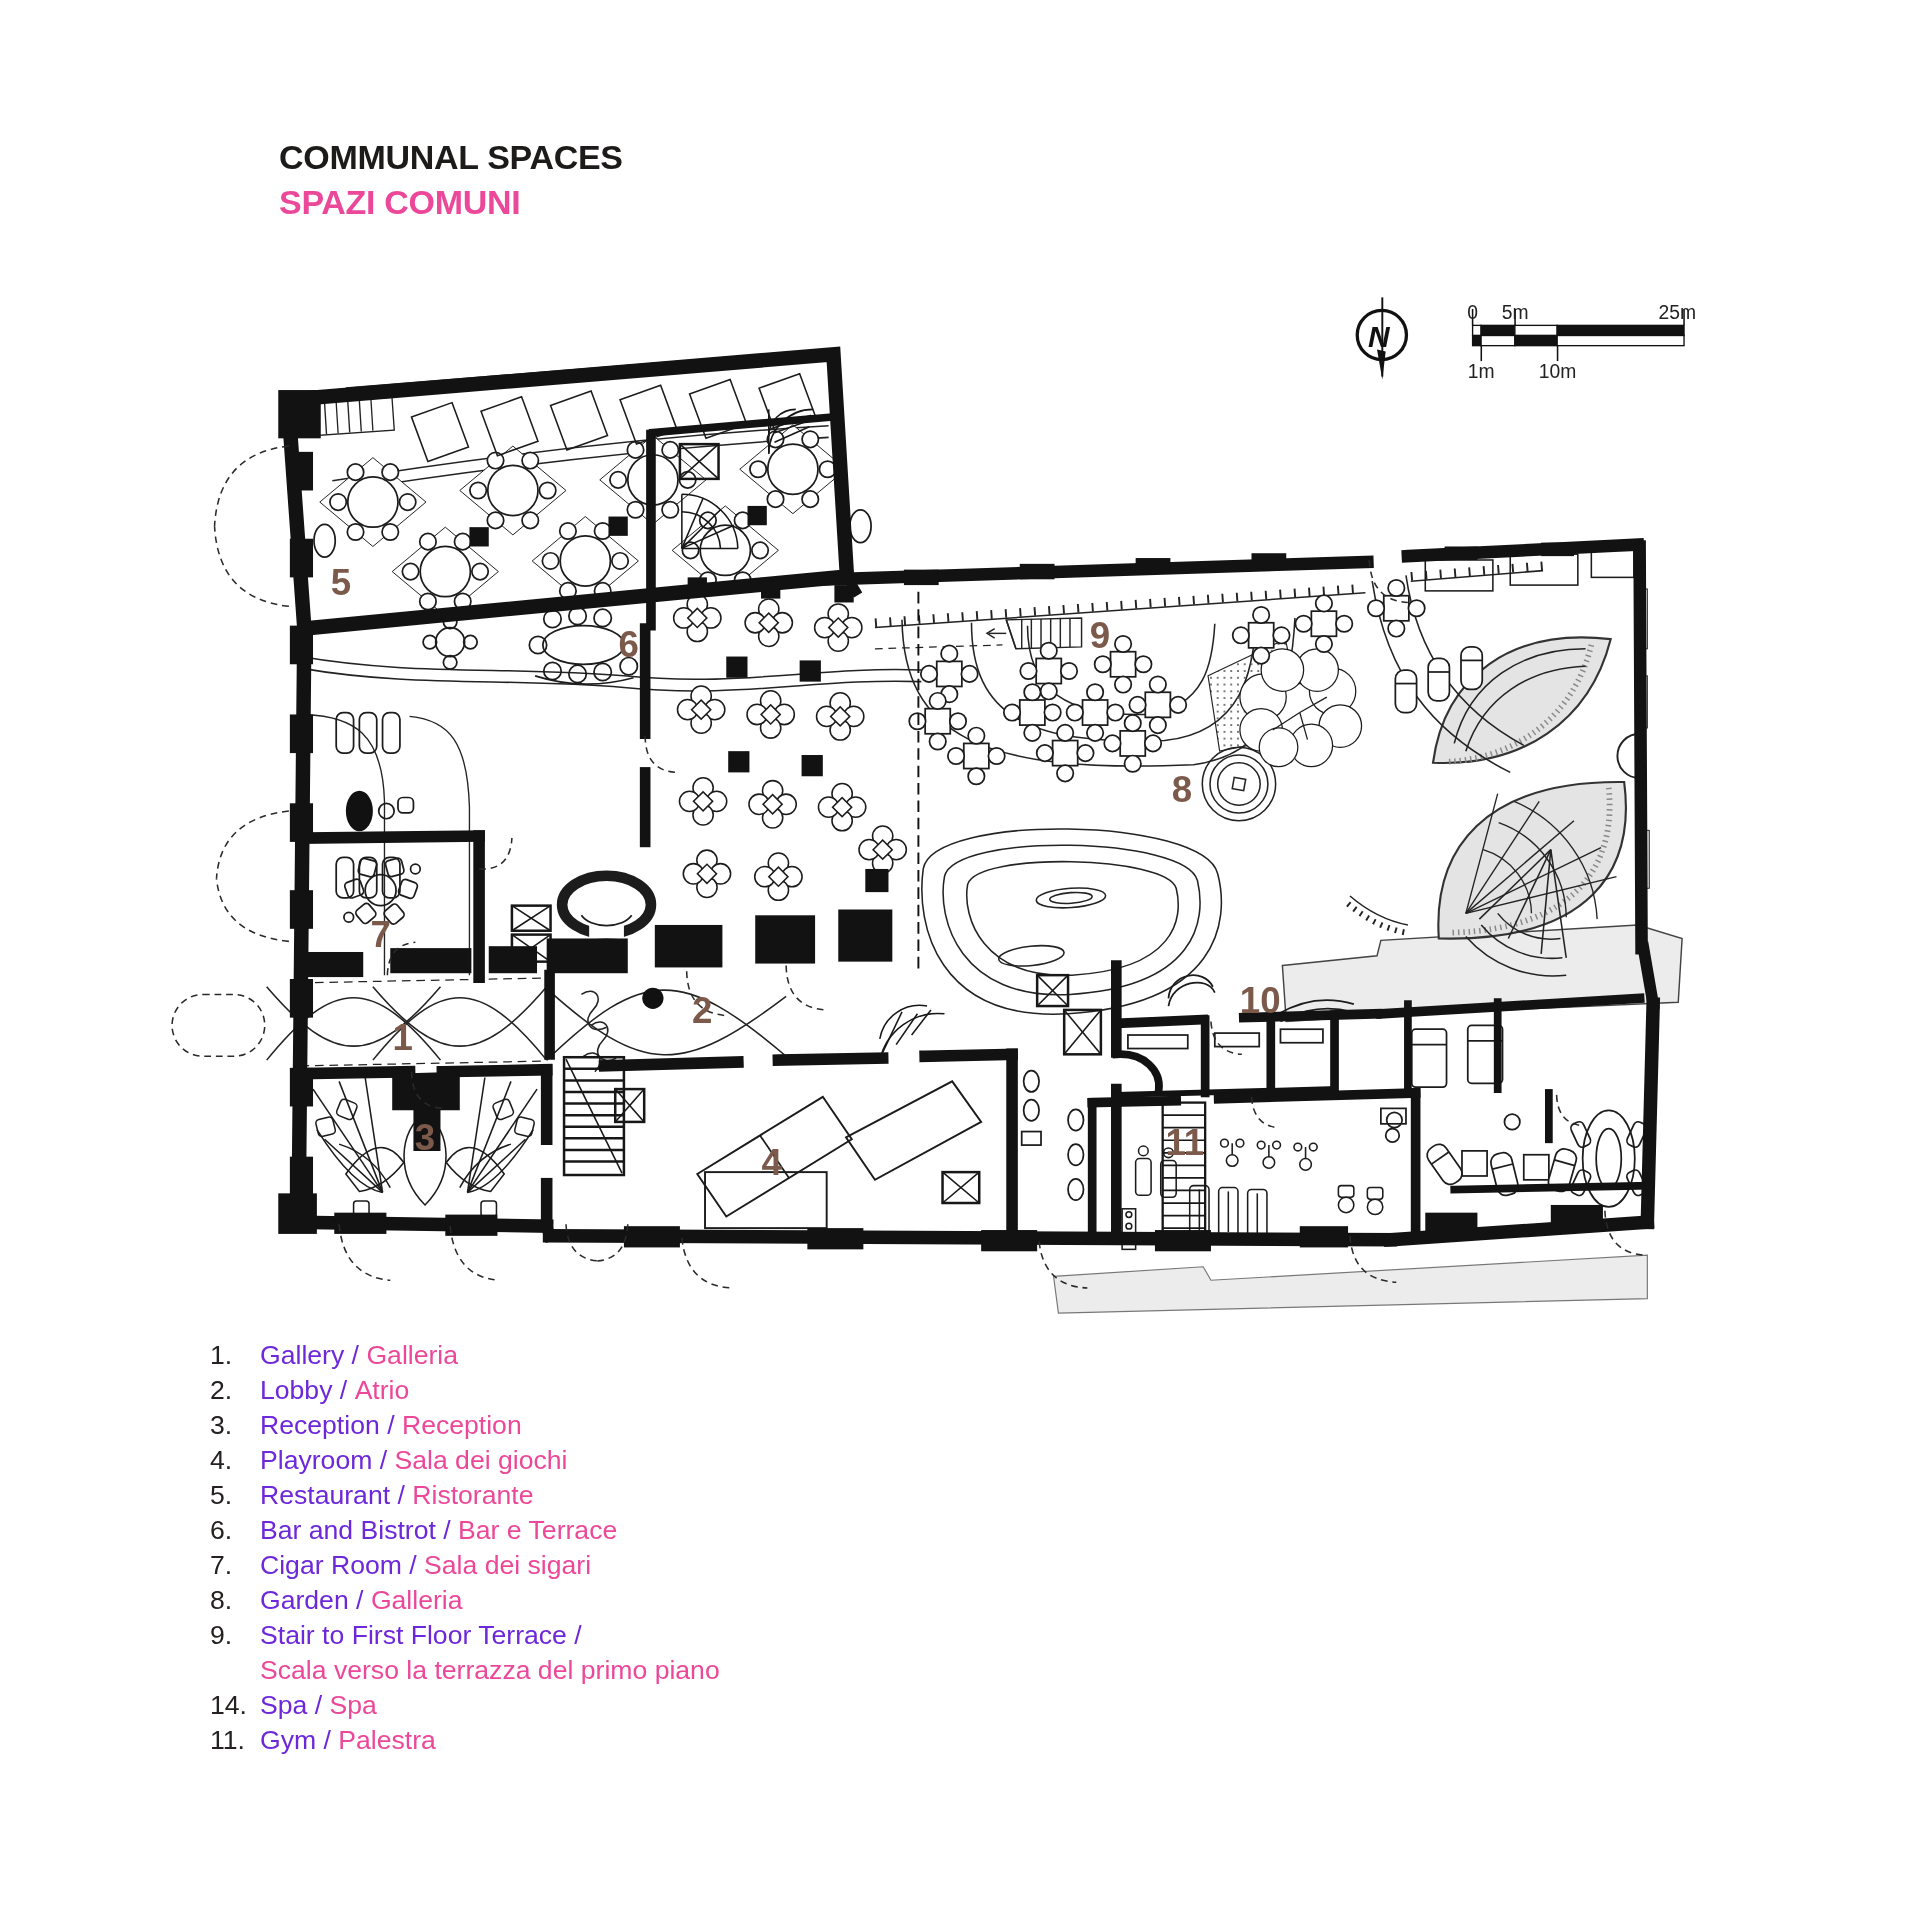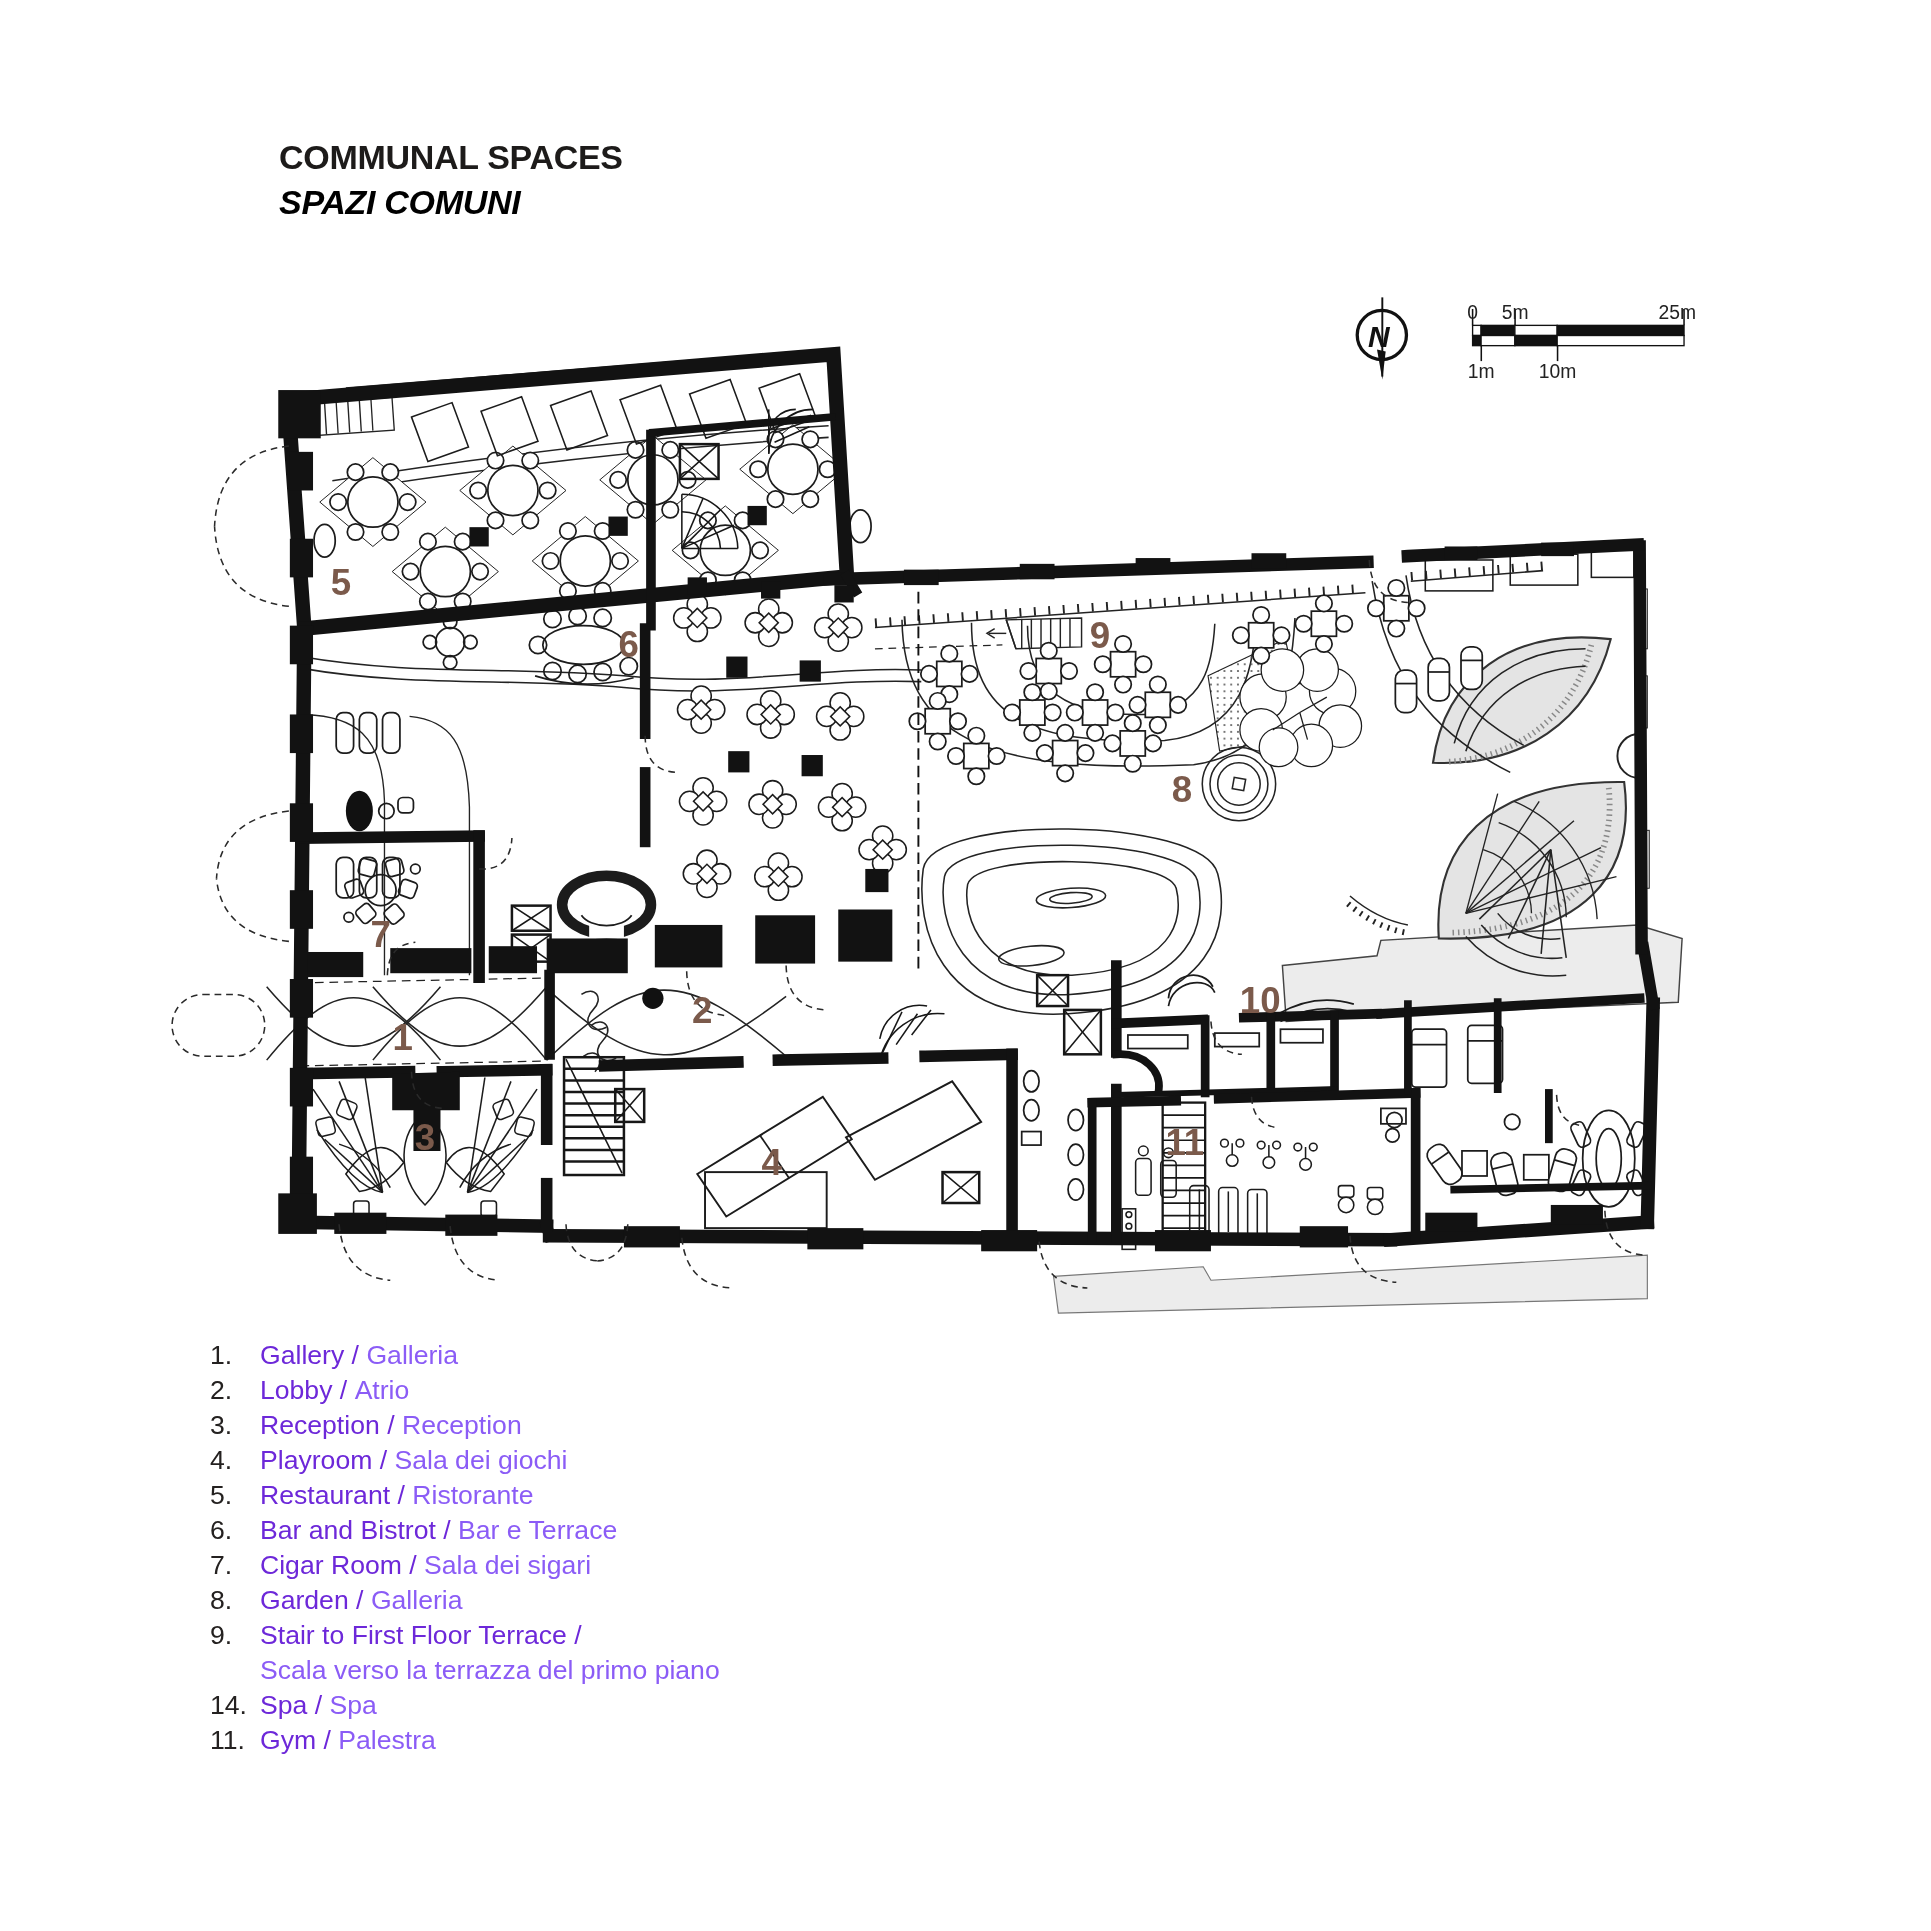--- a/index.html
+++ b/index.html
@@ -1,27 +1,27 @@
 <!DOCTYPE html>
 <html><head>
 <meta charset="utf-8">
 <style>
   html,body{margin:0;padding:0;background:#ffffff;}
   #canvas{position:relative;width:1931px;height:1931px;background:#fff;overflow:hidden;
           font-family:"Liberation Sans","DejaVu Sans",sans-serif;margin-left:6px;}
   
   #title-block{position:absolute;left:273px;top:135px;line-height:45px;}
   .title-en{font-size:34px;font-weight:700;letter-spacing:-0.3px;color:#1d1b1a;}
-  .title-it{font-size:34px;font-weight:700;letter-spacing:-0.3px;color:#000000;font-style:italic;}
+  .title-it{font-size:34px;font-weight:700;letter-spacing:-0.3px;color:#ec4899;}
   
   #legend{position:absolute;left:204px;top:1338px;font-size:26.6px;color:#242120;}
   .legend-row{display:flex;line-height:35px;}
   .lnum{width:50px;flex:0 0 50px;}
   .len{white-space:pre;color:#6d28d9;}
-  .lit{white-space:pre;color:#8b5cf6;}
+  .lit{white-space:pre;color:#ec4899;}
   
   #plan-svg{position:absolute;left:0;top:0;}
   .room-num{font-family:"Liberation Sans","DejaVu Sans",sans-serif;font-size:38px;font-weight:700;
             fill:#7b5a4b;text-anchor:middle;}
   .sb-label{font-family:"Liberation Sans","DejaVu Sans",sans-serif;font-size:20px;fill:#222;text-anchor:middle;}
   .north-n{font-family:"Liberation Sans","DejaVu Sans",sans-serif;font-size:31px;font-weight:700;
            font-style:italic;fill:#111;text-anchor:middle;}
 </style>
 </head>
 <body>

